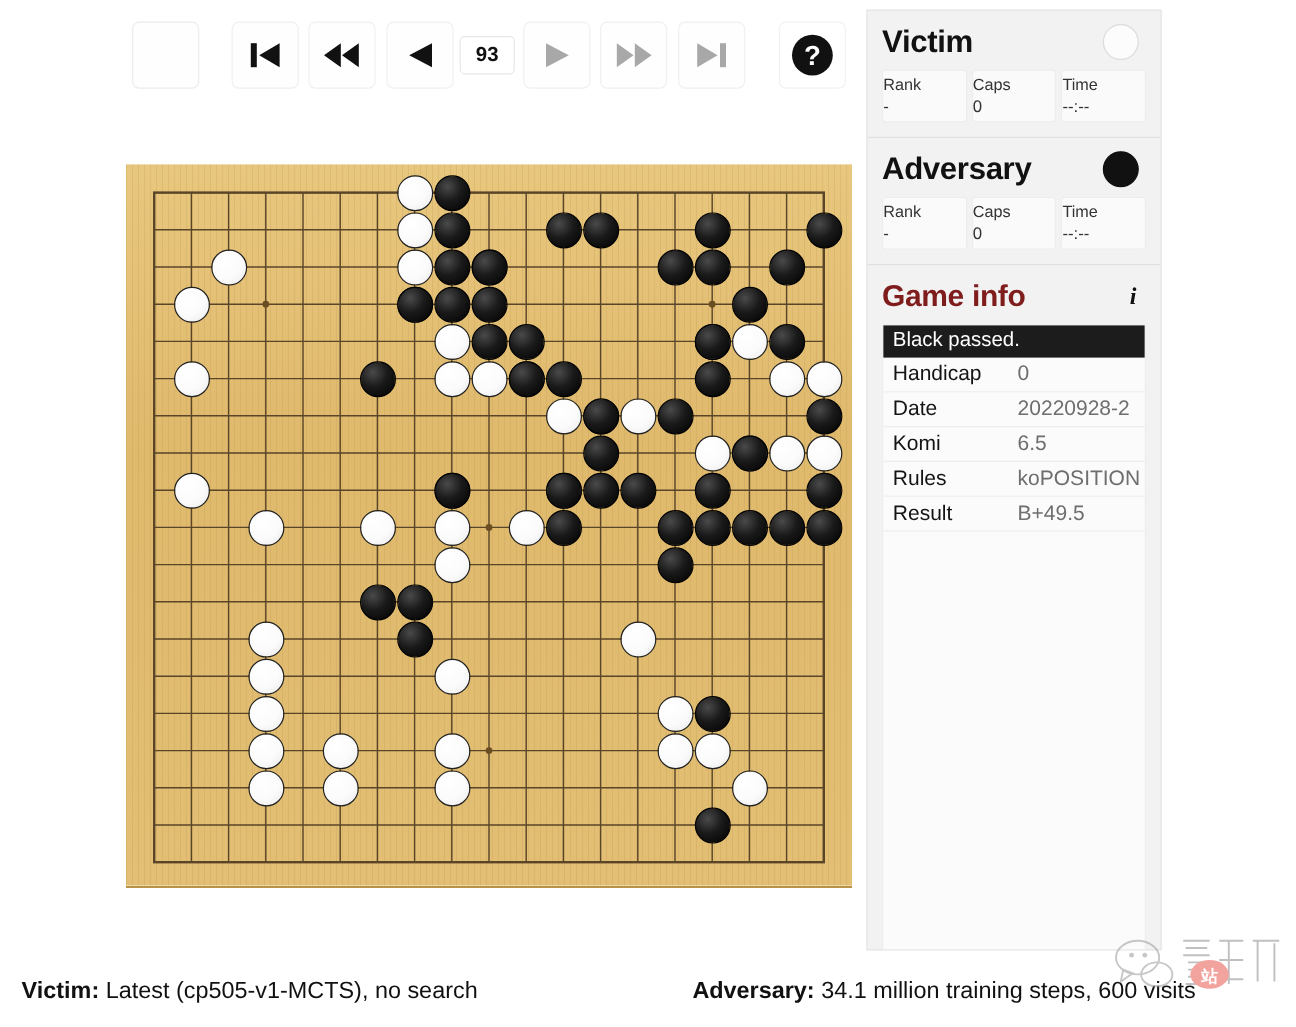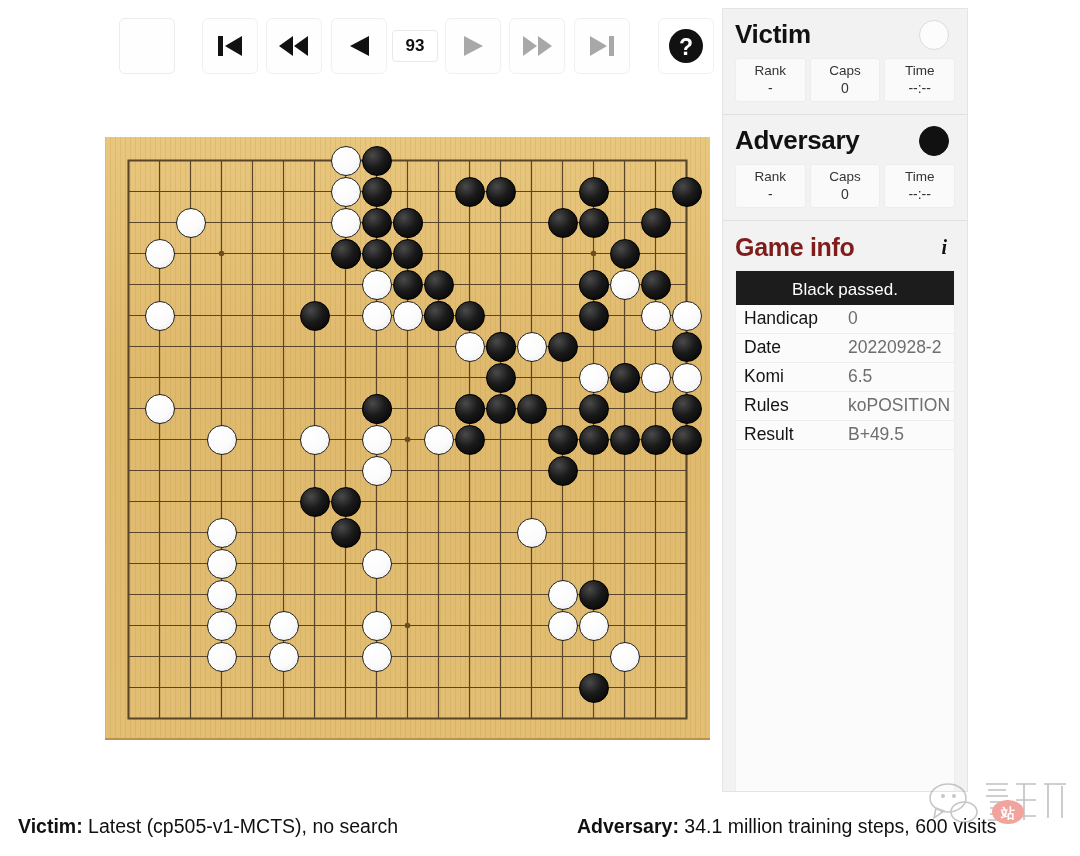--- a/index.html
+++ b/index.html
@@ -6,21 +6,21 @@
   html,body{margin:0;padding:0;}
   body{
     width:1080px;height:856px;
     background:#ffffff;
     font-family:"Liberation Sans", sans-serif;
     overflow:hidden;
     position:relative;
   }
   
   #toolbar{
-    position:absolute;left:9px;top:0;width:716px;height:92px;
+    position:absolute;left:0;top:0;width:716px;height:92px;
     background:#ffffff;
   }
   .tbtn{
     position:absolute;top:18px;width:56px;height:56px;
     background:#fefefe;border:1px solid #ececec;border-radius:6px;
     display:flex;align-items:center;justify-content:center;
     box-sizing:border-box;cursor:pointer;
   }
   .tbtn.flat{border-color:#f0f0f0;}
   .ico{display:block;}
@@ -74,38 +74,37 @@
     padding:10px 12px 12px 12px;border-bottom:1px solid #e0e0e0;
   }
   .prow{display:flex;align-items:center;justify-content:space-between;}
   .pname{font-size:26px;font-weight:bold;color:#111;letter-spacing:-0.3px;}
   .pdisc{width:28px;height:28px;border-radius:50%;margin-right:6px;}
   .pdisc.w{background:#fcfcfc;border:1px solid #dcdcdc;}
   .pdisc.b{background:#111;border:1px solid #111;}
   .stats{display:flex;gap:4px;margin-top:8px;}
   .stat{
     flex:1;background:#fafafa;border:1px solid #ededed;border-radius:3px;
-    text-align:center;padding:3px 0 4px 0;
+    padding:3px 0 4px 0;
   }
   .stat .lab{font-size:13.5px;color:#333;line-height:17px;}
   .stat .val{font-size:14px;color:#333;line-height:18px;}
 
   .gisec{padding:12px 12px 0 12px;}
   .girow{display:flex;align-items:center;justify-content:space-between;}
   .gtitle{font-size:25px;font-weight:bold;color:#7f1d1d;letter-spacing:-0.3px;}
   .ginfoicon{font-size:20px;font-weight:bold;font-style:italic;color:#111;
              font-family:"Liberation Serif",serif;padding-right:8px;}
   .infobox{
     margin-top:8px;background:#fbfbfb;border:1px solid #eee;
     height:608px;overflow:hidden;box-sizing:border-box;
   }
   .banner{
-    background:#1c1c1c;color:#fff;font-size:17px;padding:9px 8px 5px 8px;
+    background:#1c1c1c;color:#fff;font-size:17px;padding:2px 8px 5px 8px;
     white-space:nowrap;
-    text-align:center;
   }
   table.gi{border-collapse:collapse;width:232px;table-layout:fixed;}
   table.gi td{
     font-size:17.5px;padding:3px 0 4px 8px;border-bottom:1px solid #ededed;
     white-space:nowrap;overflow:hidden;
   }
   table.gi td.k{color:#141414;width:96px;}
   table.gi td.v{color:#6e6e6e;}
 
   

